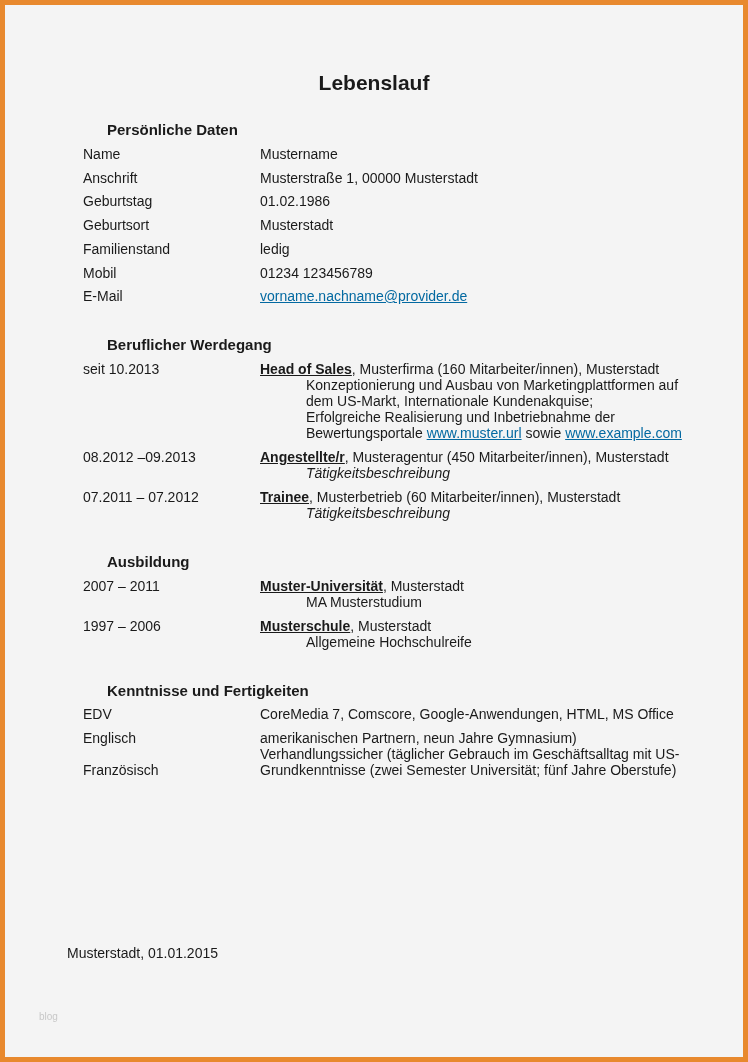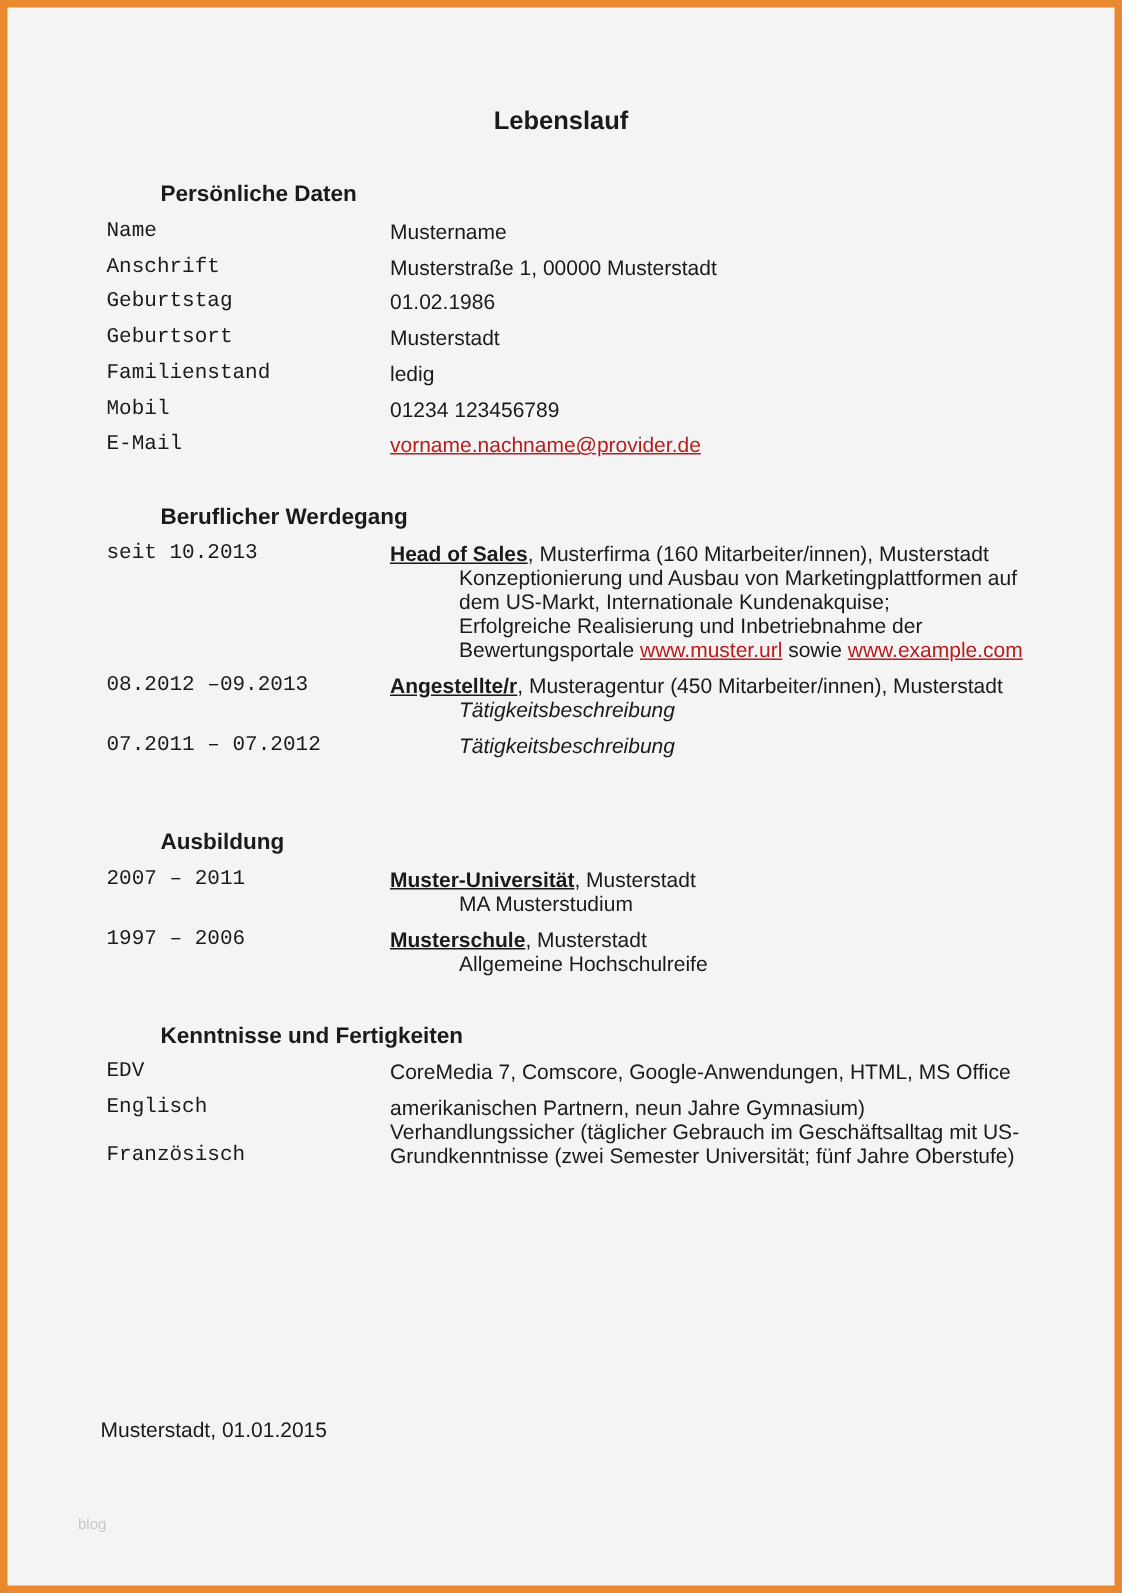--- a/index.html
+++ b/index.html
@@ -11,38 +11,38 @@
     position: relative;
     overflow: hidden;
   }
   .page {
     position: absolute;
     left: 5px; top: 5px; right: 5px; bottom: 5px;
     background: #f4f4f4;
   }
   .title {
     position: absolute; top: 66px; left: 0; right: 0;
-    text-align: center; font-weight: bold; font-size: 17px;
+    text-align: center; font-weight: bold; font-size: 21px;
   }
   .section-heading {
     position: absolute; left: 62px;
     font-weight: bold; font-size: 15px; margin-left: 40px;
   }
   .row {
     position: absolute; left: 62px; right: 40px;
     font-size: 14px; line-height: 16px;
   }
-  .row .label { position: absolute; left: 4px; top: 0; font-family: Liberation Mono, monospace; }
+  .row .label { position: absolute; left: 16px; top: 0; }
   .row .value { position: absolute; left: 181px; top: 0; right: 0; margin-left: 12px; }
   .indent { padding-left: 46px; }
-  a { color: #b91c1c; text-decoration: underline; }
+  a { color: #0369a1; text-decoration: underline; }
   .bold { font-weight: bold; text-decoration: underline; }
   .italic { font-style: italic; }
   .footer-place { position: absolute; left: 62px; top: 940px; font-size: 14px; text-align: right; }
-  .watermark { position: absolute; left: 34px; top: 1006px; font-size: 10px; color: #c8c8c8; margin-left: 13px; }
+  .watermark { position: absolute; left: 34px; top: 1006px; font-size: 10px; color: #c8c8c8; }
 </style>
 </head>
 <body>
 
 <div class="page">
   <div class="title">Lebenslauf</div>
 
   <div class="section-heading" style="top:116px">Persönliche Daten</div>
   <div class="row" style="top:141px">
     <span class="label">Name</span>
@@ -89,20 +89,21 @@
   <div class="row" style="top:444px">
     <span class="label">08.2012 –09.2013</span>
     <div class="value">
       <div><span class="bold">Angestellte/r</span><span>, Musteragentur (450 Mitarbeiter/innen), Musterstadt</span></div>
       <div class="indent italic">Tätigkeitsbeschreibung</div>
     </div>
   </div>
   <div class="row" style="top:484px">
     <span class="label">07.2011 – 07.2012</span>
     <div class="value">
+      <div><span class="bold">Trainee</span><span>, Musterbetrieb (60 Mitarbeiter/innen), Musterstadt</span></div>
       <div class="indent italic">Tätigkeitsbeschreibung</div>
     </div>
   </div>
 
   <div class="section-heading" style="top:548px">Ausbildung</div>
   <div class="row" style="top:573px">
     <span class="label">2007 – 2011</span>
     <div class="value">
       <div><span class="bold">Muster-Universität</span><span>, Musterstadt</span></div>
       <div class="indent">MA Musterstudium</div>

